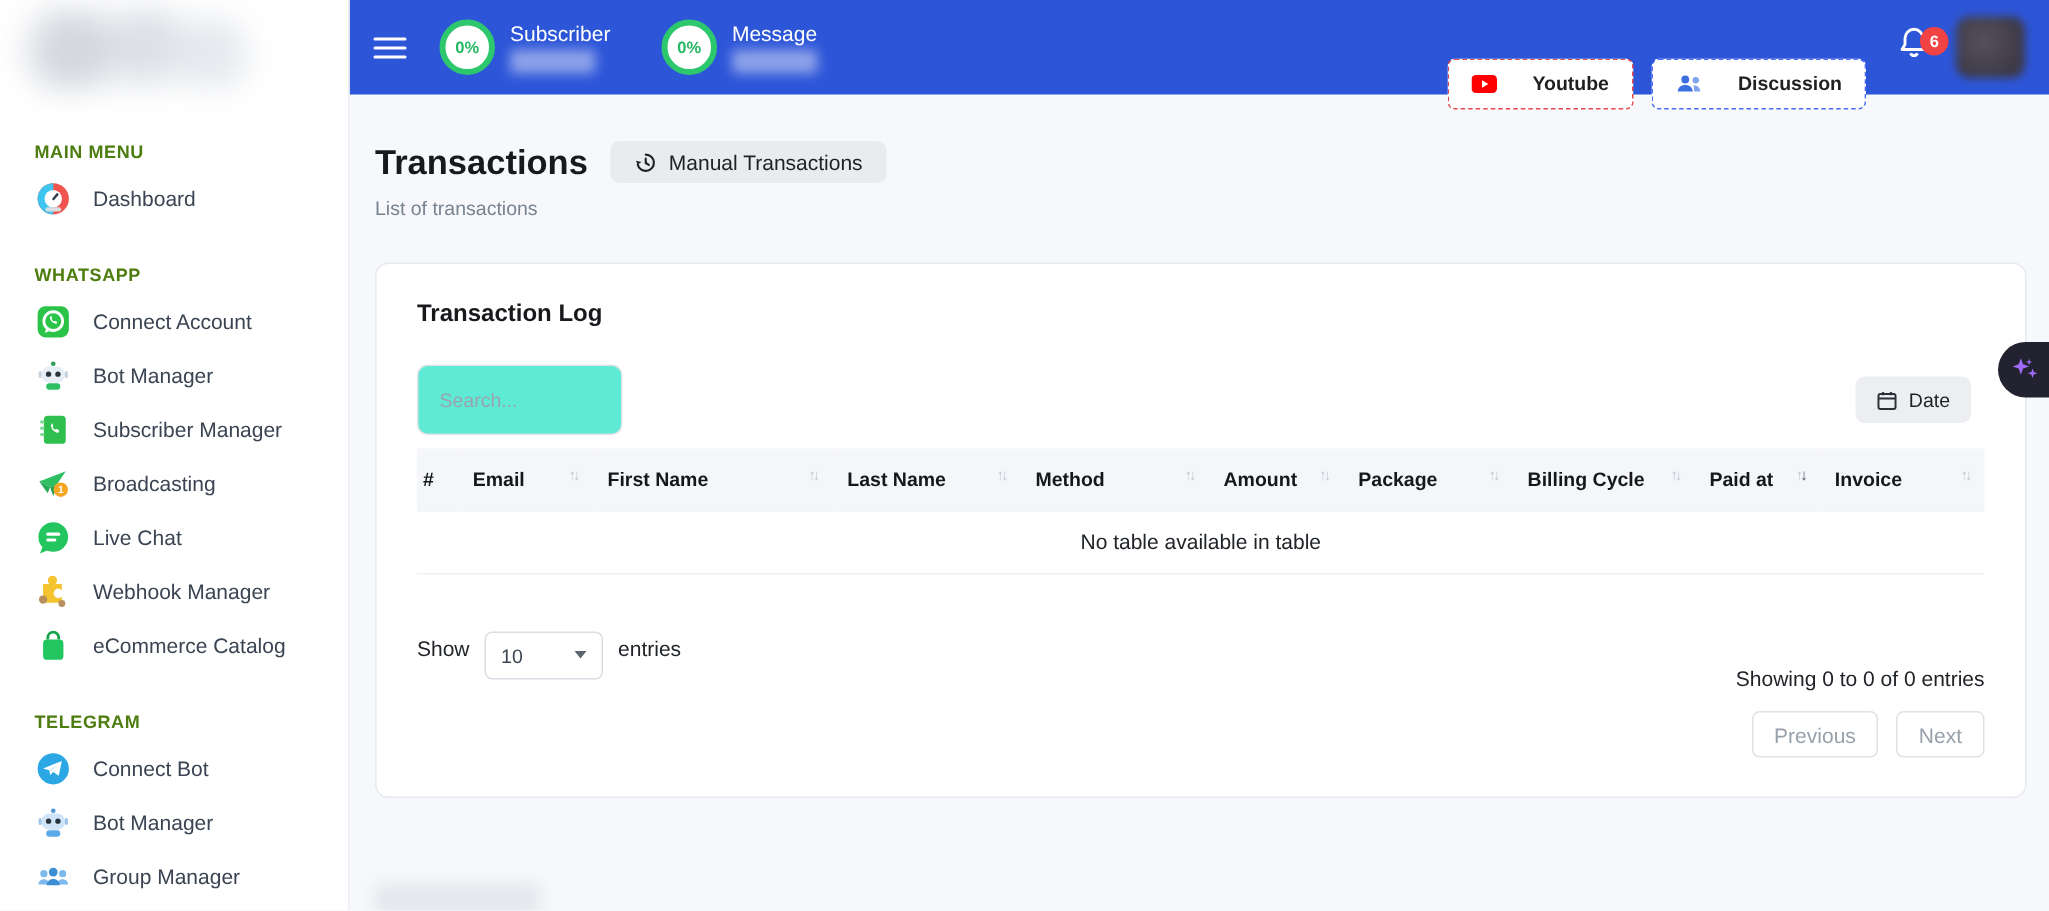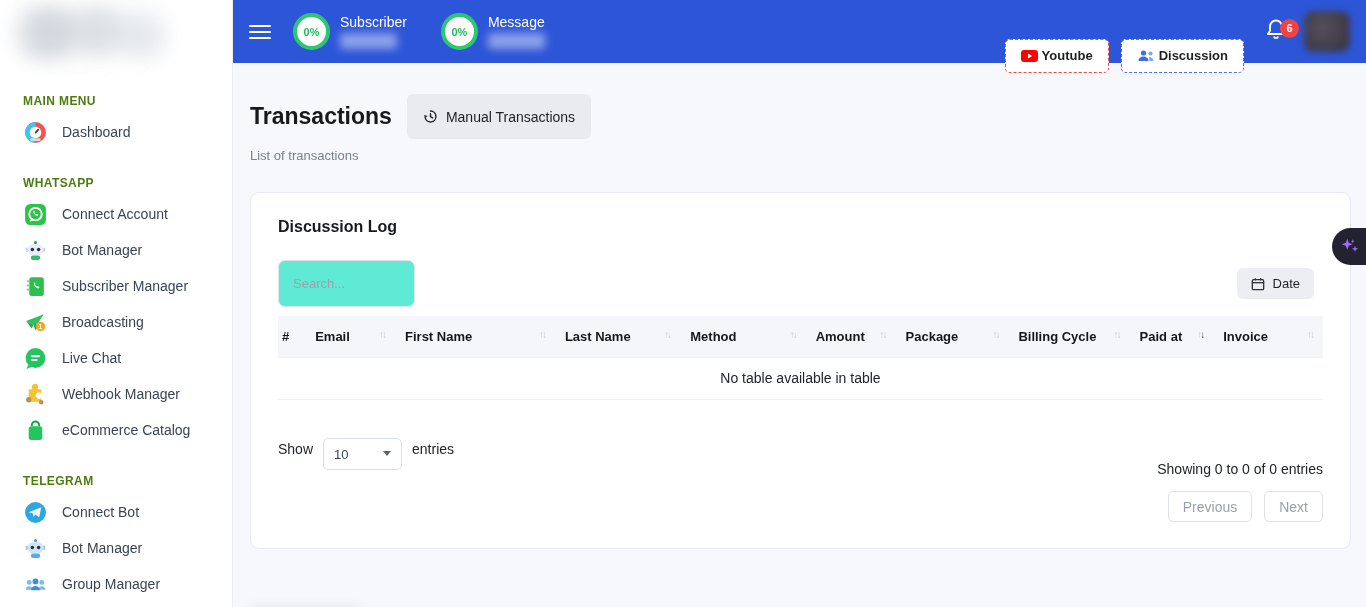--- a/index.html
+++ b/index.html
@@ -51,21 +51,21 @@
     font-size:11px; font-weight:bold; color:#24b863;
   }
   .stat-meta { margin-left:10px; }
   .stat-label { color:#ffffff; font-size:14px; font-weight:normal; }
   .stat-blur {
     margin-top:3px; width:57px; height:16px; border-radius:3px;
     background:rgba(255,255,255,.45); filter:blur(4px);
   }
   .top-right { margin-left:auto; display:flex; align-items:center; }
   .pill-btn {
-    display:inline-flex; align-items:center; gap:4px;
+    display:inline-flex; align-items:center; gap:24px;
     background:#ffffff; border-radius:5px; height:34px; padding:0 15px;
     font-size:13px; font-weight:bold; color:#1e2022; cursor:pointer;margin-top:48px;
   }
   .pill-btn.yt { border:1px dashed #e5484d; }
   .pill-btn.disc { border:1px dashed #4a6cf7; margin-left:12px; }
   .bell-wrap { position:relative; margin:0 16px 0 20px; cursor:pointer; }
   .badge {
     position:absolute; right:-11px; top:2px; min-width:19px; height:19px;
     background:#f14343; color:#fff; border-radius:50%;
     font-size:11px; font-weight:bold; display:flex; align-items:center; justify-content:center;
@@ -74,21 +74,21 @@
     width:46px; height:41px; border-radius:9px; cursor:pointer;
     background:radial-gradient(circle at 40% 40%, #55505c, #3e3a46 70%);
     filter:blur(3px);
   }
   
   .main { position:absolute; left:233px; top:63px; right:0; bottom:0; padding:0 15px 0 17px; }
   .title-row { margin-top:31px; display:flex; align-items:center; }
   .page-title { font-size:23px; font-weight:bold; color:#17191c; }
   .manual-btn {
     margin-left:15px; display:inline-flex; align-items:center; gap:8px;
-    background:#e9ebee; border:none; border-radius:6px; height:45px; padding:0 16px;
+    background:#e9ebee; border:none; border-radius:6px; height:28px; padding:0 16px;
     font-size:14px; color:#1e2022; cursor:pointer; font-family:inherit;
   }
   .subtitle { margin-top:9px; font-size:13px; color:#77838f; }
   
   .card {
     margin-top:29px; background:#ffffff; border:1px solid #e7e9f0;
     border-radius:9px; padding:25px 27px 26px 27px; position:relative;
   }
   .card-title { font-size:16px; font-weight:bold; color:#17191c; }
   .toolbar { margin-top:24px; position:relative; height:47px; }
@@ -367,21 +367,21 @@
             <path d="M1 6.5 2.3 9.2 5 7.5z" fill="#1e2022"></path>
             <path d="M8 5v3.2l2.2 1.3" fill="none" stroke="#1e2022" stroke-width="1.5" stroke-linecap="round"></path>
           </svg>
       </span>
       <span>Manual Transactions</span>
     </button>
   </div>
   <div class="subtitle">List of transactions</div>
 
   <section class="card">
-    <h2 class="card-title">Discussion Log</h2>
+    <h2 class="card-title">Transaction Log</h2>
 
     <div class="toolbar">
       <input class="search-input" type="text" placeholder="Search..." style="">
       <button class="date-btn">
         <span style="display:inline-flex">
           <svg width="14" height="14" viewBox="0 0 16 16">
               <rect x="1.5" y="3" width="13" height="11.5" rx="1.5" fill="none" stroke="#2b3036" stroke-width="1.5"></rect>
               <line x1="1.5" y1="6.5" x2="14.5" y2="6.5" stroke="#2b3036" stroke-width="1.5"></line>
               <line x1="5" y1="1.5" x2="5" y2="4" stroke="#2b3036" stroke-width="1.5"></line>
               <line x1="11" y1="1.5" x2="11" y2="4" stroke="#2b3036" stroke-width="1.5"></line>

